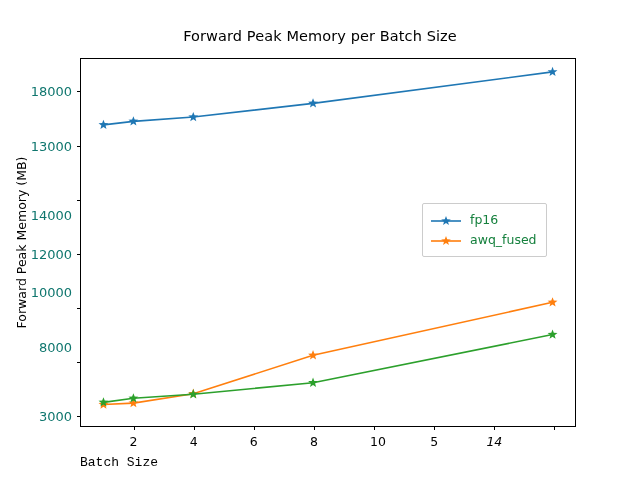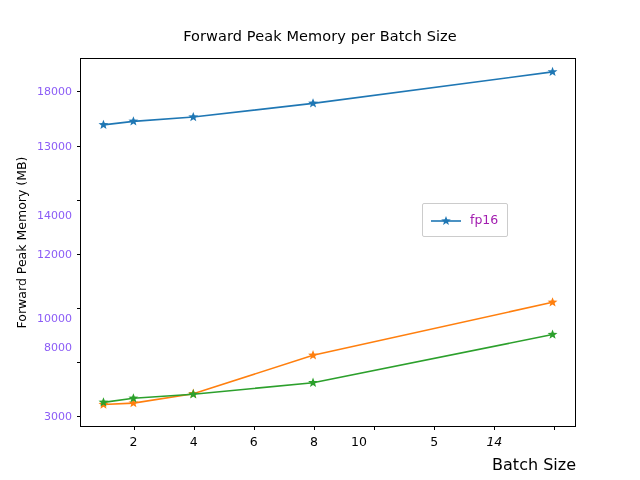--- a/index.html
+++ b/index.html
@@ -16,49 +16,49 @@
   #plot-area{
     position:absolute;left:80px;top:58px;width:496px;height:369px;
     border:1.1px solid #000000;box-sizing:border-box;background:#ffffff;
   }
   #plot-svg{position:absolute;left:0;top:0;width:100%;height:100%;display:block;}
 
   
   .ytick-mark{position:absolute;left:-4px;width:4px;height:1px;background:#000;}
   .ytick-label{
     position:absolute;right:calc(100% + 9px);transform:translateY(-50%);
-    font-size:11px;color:#8b5cf6;white-space:nowrap;
+    font-size:13px;color:#0f766e;white-space:nowrap;
   }
   .xtick-mark{position:absolute;top:100%;width:1px;height:4px;background:#000;}
   .xtick-label{
     position:absolute;top:calc(100% + 8px);transform:translateX(-50%);
     font-size:12.5px;color:#000;white-space:nowrap;
   }
 
   #ylabel{
     position:absolute;left:13px;top:58px;height:369px;width:18px;
     display:flex;align-items:center;justify-content:center;
   }
   #ylabel span{
     transform:rotate(-90deg);white-space:nowrap;font-size:12.5px;color:#000;
   }
   #xlabel{
-    position:absolute;left:80px;top:455px;width:496px;text-align:right;
-    font-size:16px;color:#000;
+    position:absolute;left:80px;top:455px;width:496px;text-align:left;
+    font-size:13px;color:#000;font-family:Liberation Mono, monospace;
   }
 
   
   #legend{
     position:absolute;left:422px;top:203px;
     background:#ffffff;border:0.9px solid #cccccc;border-radius:2px;
     padding:6px 9px 6px 7px;box-sizing:border-box;
   }
   .legend-row{display:flex;align-items:center;height:20px;}
   .legend-swatch{width:32px;height:14px;margin-right:8px;flex:0 0 auto;}
-  .legend-label{font-size:12.5px;color:#a21caf;white-space:nowrap;line-height:1;}
+  .legend-label{font-size:12.5px;color:#15803d;white-space:nowrap;line-height:1;}
 </style>
 </head>
 <body>
 
 <div id="figure">
 
   <div id="chart-title">Forward Peak Memory per Batch Size</div>
 
   <div id="ylabel">
     <span>Forward Peak Memory (MB)</span>
@@ -91,50 +91,57 @@
           <path d="M112.73,331.90 L114.01,335.33 L117.67,335.49 L114.80,337.78 L115.78,341.31 L112.73,339.29 L109.67,341.31 L110.65,337.78 L107.78,335.49 L111.44,335.33 Z" fill="#2ca02c"></path>
           <path d="M232.97,320.28 L234.25,323.71 L237.92,323.87 L235.05,326.15 L236.03,329.68 L232.97,327.66 L229.91,329.68 L230.89,326.15 L228.02,323.87 L231.69,323.71 Z" fill="#2ca02c"></path>
           <path d="M473.45,271.89 L474.74,275.32 L478.40,275.48 L475.53,277.76 L476.51,281.29 L473.45,279.27 L470.40,281.29 L471.38,277.76 L468.51,275.48 L472.17,275.32 Z" fill="#2ca02c"></path>
         </g>
       </svg>
   <div class="ytick-mark" style="top: 356.835px;"></div>
       <div class="ytick-label" style="top: 356.835px;">3000</div>
       <div class="ytick-mark" style="top: 302.769px;"></div>
       <div class="ytick-label" style="top: 288px;">8000</div>
       <div class="ytick-mark" style="top: 248.703px;"></div>
-      <div class="ytick-label" style="top: 259px;">10000</div>
+      <div class="ytick-label" style="top: 233px;">10000</div>
       <div class="ytick-mark" style="top: 194.637px;"></div>
       <div class="ytick-label" style="top: 194.637px;">12000</div>
       <div class="ytick-mark" style="top: 140.571px;"></div>
       <div class="ytick-label" style="top: 156px;">14000</div>
       <div class="ytick-mark" style="top: 86.5055px;"></div>
       <div class="ytick-label" style="top: 86.5055px;">13000</div>
       <div class="ytick-mark" style="top: 32.4396px;"></div>
       <div class="ytick-label" style="top: 32.4396px;">18000</div>
       <div class="xtick-mark" style="left: 52.6061px;"></div>
       <div class="xtick-label" style="left: 52.6061px;">2</div>
       <div class="xtick-mark" style="left: 112.727px;"></div>
       <div class="xtick-label" style="left: 112.727px;">4</div>
       <div class="xtick-mark" style="left: 172.848px;"></div>
       <div class="xtick-label" style="left: 172.848px;">6</div>
       <div class="xtick-mark" style="left: 232.97px;"></div>
       <div class="xtick-label" style="left: 232.97px;">8</div>
       <div class="xtick-mark" style="left: 293.091px;"></div>
-      <div class="xtick-label" style="left: 278px;">10</div>
+      <div class="xtick-label" style="left: 297px;">10</div>
       <div class="xtick-mark" style="left: 353.212px;"></div>
       <div class="xtick-label" style="left: 353.212px;">5</div>
       <div class="xtick-mark" style="left: 413.333px;"></div>
       <div class="xtick-label" style="left: 413.333px; font-style: italic;">14</div>
       <div class="xtick-mark" style="left: 473.455px;"></div>
       <div class="xtick-label" style="left: 459px; margin-top: 45px;">16</div>
     </div>
 
   <div id="legend">
       <div class="legend-row">
         <div class="legend-swatch"><svg width="32" height="14" viewBox="0 0 32 14">
             <line x1="1" y1="7" x2="31" y2="7" stroke="#1f77b4" stroke-width="1.6"></line>
             <path d="M16.00,2.00 L17.23,5.30 L20.76,5.45 L18.00,7.65 L18.94,11.05 L16.00,9.10 L13.06,11.05 L14.00,7.65 L11.24,5.45 L14.77,5.30 Z" fill="#1f77b4"></path>
           </svg></div>
         <span class="legend-label">fp16</span>
       </div>
+      <div class="legend-row">
+        <div class="legend-swatch"><svg width="32" height="14" viewBox="0 0 32 14">
+            <line x1="1" y1="7" x2="31" y2="7" stroke="#ff7f0e" stroke-width="1.6"></line>
+            <path d="M16.00,2.00 L17.23,5.30 L20.76,5.45 L18.00,7.65 L18.94,11.05 L16.00,9.10 L13.06,11.05 L14.00,7.65 L11.24,5.45 L14.77,5.30 Z" fill="#ff7f0e"></path>
+          </svg></div>
+        <span class="legend-label">awq_fused</span>
+      </div>
     </div>
 
 </div>
 
 </body></html>

